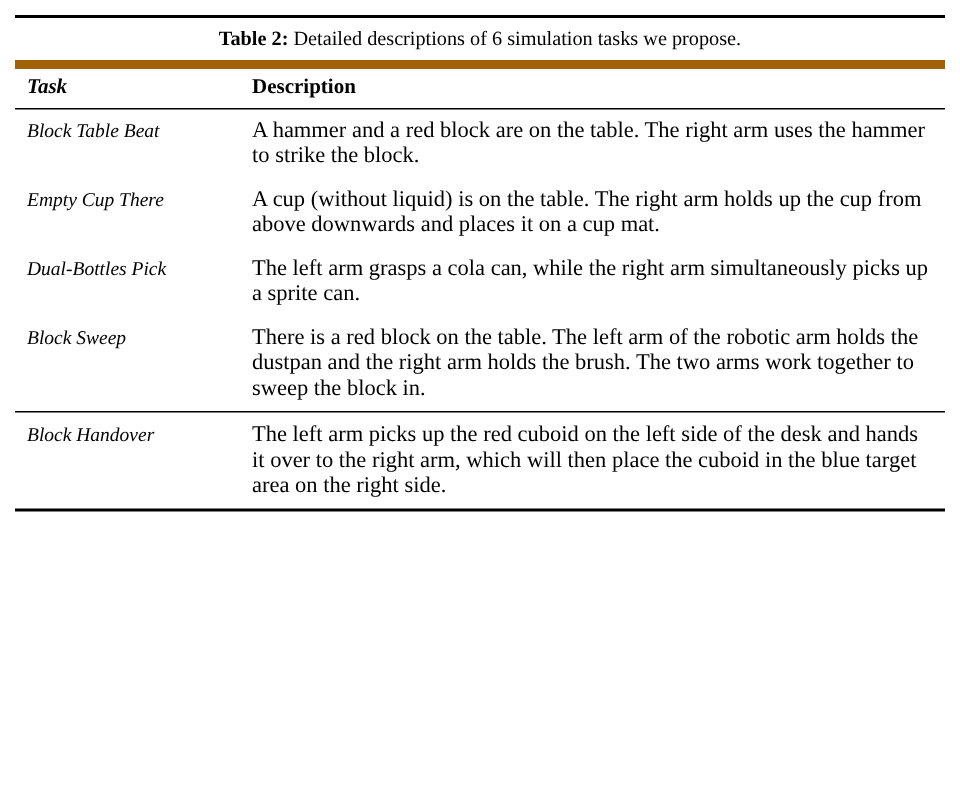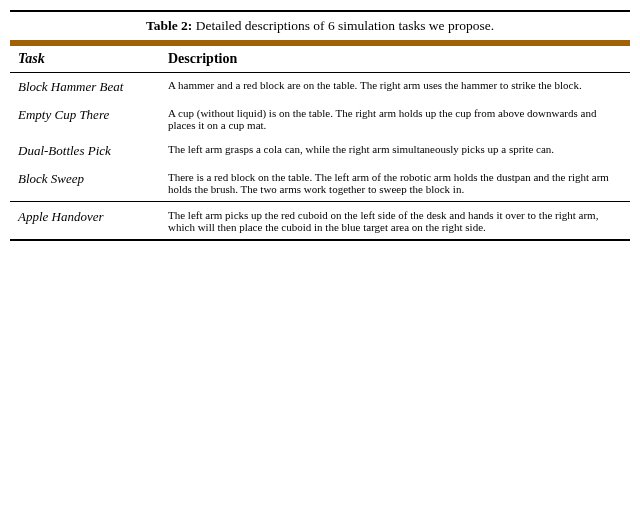--- a/index.html
+++ b/index.html
@@ -42,21 +42,21 @@
       font-size: 14px;
       margin-left: 40px;
     }
     thead tr th.desc-col {
       font-style: normal;
       font-weight: bold;
     }
     tbody tr td {
       padding: 6px 8px;
       vertical-align: top;
-      font-size: 11px;
+      font-size: 15px;
     }
     tbody tr td:first-child {
       font-style: italic;
       white-space: nowrap;
       font-size: 13px;
     }
     tbody tr {
       border-bottom: none;
     }
     .separator-row td {
@@ -78,38 +78,38 @@
   </div>
   <table>
     <thead>
       <tr>
         <th style="width:150px;">Task</th>
         <th class="desc-col">Description</th>
       </tr>
     </thead>
     <tbody id="table-body">
     <tr>
-          <td>Block Hammer Beat</td>
+          <td>Block Table Beat</td>
           <td>A hammer and a red block are on the table. The right arm uses the hammer to strike the block.</td>
         </tr>
         <tr>
           <td>Empty Cup There</td>
           <td>A cup (without liquid) is on the table. The right arm holds up the cup from above downwards and places it on a cup mat.</td>
         </tr>
         <tr>
           <td>Dual-Bottles Pick</td>
           <td>The left arm grasps a cola can, while the right arm simultaneously picks up a sprite can.</td>
         </tr>
         <tr>
           <td>Block Sweep</td>
           <td>There is a red block on the table. The left arm of the robotic arm holds the dustpan and the right arm holds the brush. The two arms work together to sweep the block in.</td>
         </tr>
         <tr class="separator-row">
           <td colspan="2" style="border-top: 1px solid rgb(0, 0, 0); padding: 0px; height: 1px;"></td>
         </tr>
         <tr class="last-row">
-          <td>Apple Handover</td>
+          <td>Block Handover</td>
           <td>The left arm picks up the red cuboid on the left side of the desk and hands it over to the right arm, which will then place the cuboid in the blue target area on the right side.</td>
         </tr>
       </tbody>
   </table>
   <div style="border-bottom:2px solid #000; height:0px;"></div>
 </div>
 
 </body></html>

